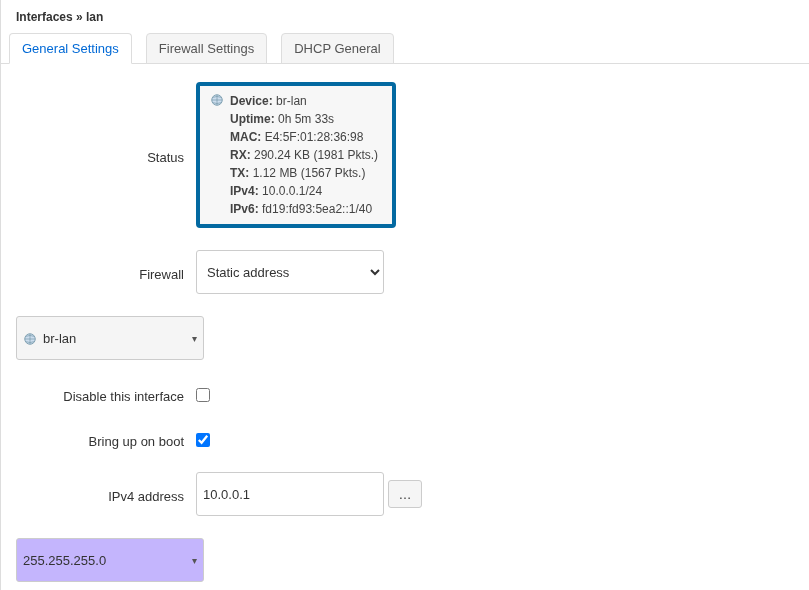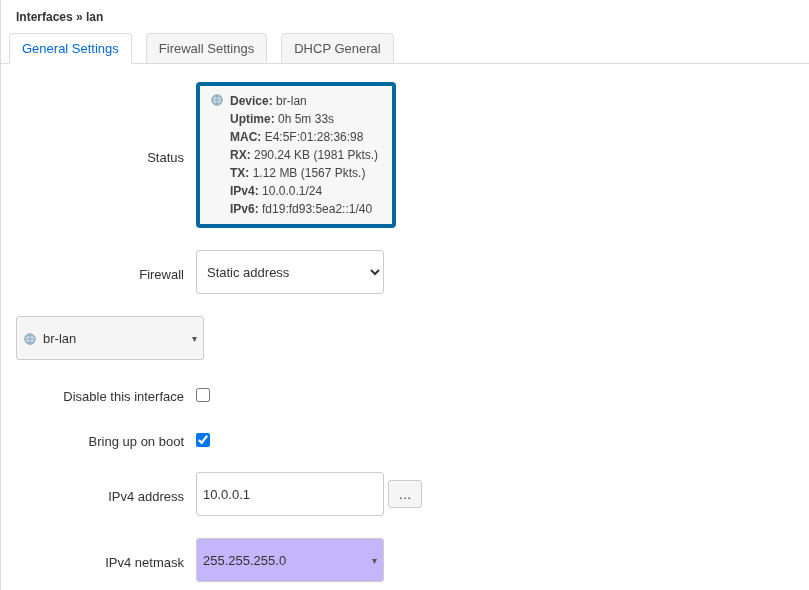--- a/index.html
+++ b/index.html
@@ -199,21 +199,20 @@
       <div class="form-label">IPv4 address</div>
       <div class="form-control">
         <div class="input-with-btn">
           <input type="text" value="10.0.0.1" style="">
           <button class="btn-ellipsis">…</button>
         </div>
       </div>
     </div>
 
     <div class="form-row">
-      <div class="form-label">IPv4 netmask</div>
       <div class="form-control">
         <div class="faux-select" style="background:#c4b5fd">
           <span>255.255.255.0</span>
           <span class="caret">▾</span>
         </div>
       </div>
     </div>
 
     <div class="form-row">
       <div class="form-row-inner" style="display:contents">

